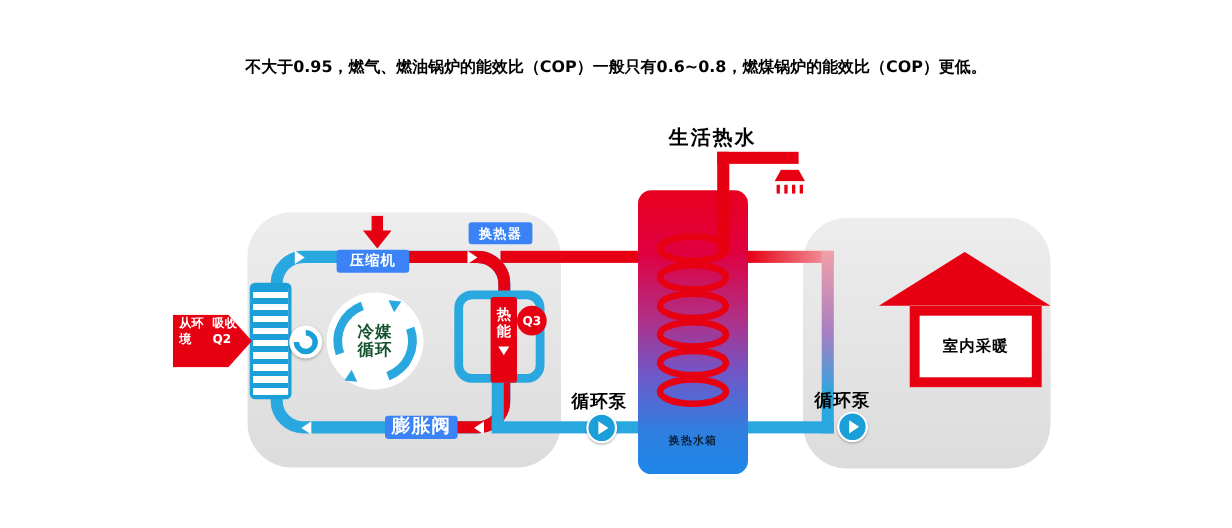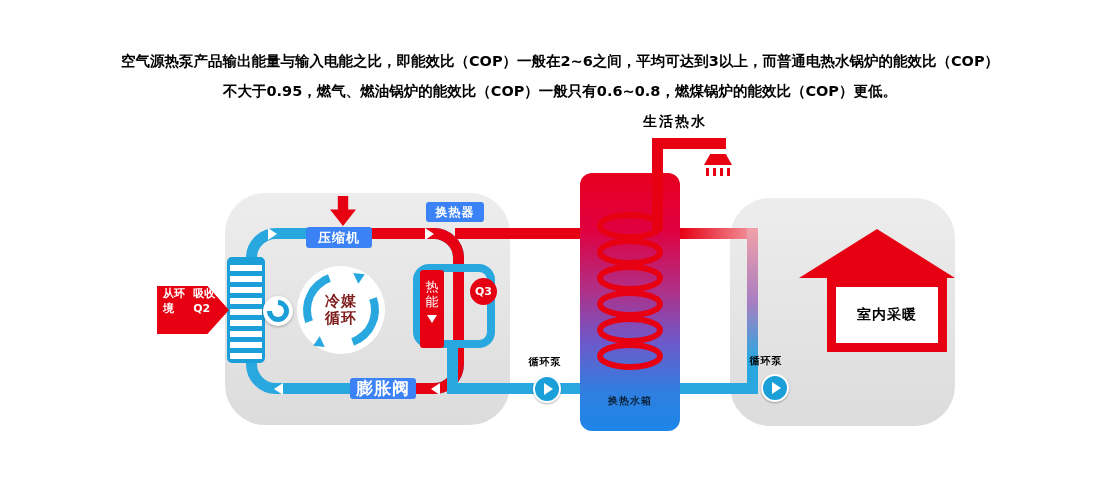--- a/index.html
+++ b/index.html
@@ -38,85 +38,84 @@
 
   
   #cycle{left:297px;top:266px;width:88px;height:88px;background:#fff;border-radius:50%;}
   #cycle .ringc{position:absolute;inset:6px;border:8px solid #29a8e0;border-radius:50%;
                 border-top-color:transparent;border-bottom-color:transparent;transform:rotate(25deg);}
   #cycle .a1{position:absolute;left:60px;top:1px;width:0;height:0;border:6px solid transparent;
              border-bottom:10px solid #29a8e0;transform:rotate(65deg);}
   #cycle .a2{position:absolute;left:12px;bottom:1px;width:0;height:0;border:6px solid transparent;
              border-top:10px solid #29a8e0;transform:rotate(65deg);}
   #cycle .txt{position:absolute;inset:0;display:flex;flex-direction:column;align-items:center;justify-content:center;
-              color:#7f1d1d;font-weight:700;font-size:15px;line-height:17px;letter-spacing:1px;}
+              color:#14532d;font-weight:700;font-size:15px;line-height:17px;letter-spacing:1px;}
   #mini-cycle{left:263px;top:296px;width:30px;height:30px;background:#fff;border-radius:50%;box-shadow:0 1px 3px rgba(0,0,0,.3);}
   #mini-cycle .ringc{position:absolute;inset:4px;border:5px solid #1b9fd8;border-radius:50%;
                      border-left-color:transparent;transform:rotate(45deg);}
 
   
   #absorb{left:157px;top:286px;width:72px;height:48px;background:#e60012;color:#fff;box-sizing:border-box;
           clip-path:polygon(0 0,70% 0,100% 50%,70% 100%,0 100%);
           display:flex;flex-direction:row;justify-content:center;padding-left:6px;
           font-size:11px;font-weight:700;line-height:15px;}
 
   
   #exch-ring{left:413px;top:264px;width:82px;height:84px;border:8px solid #29a8e0;border-radius:16px;box-sizing:border-box;}
-  #heat-energy{left:420px;top:270px;width:24px;height:78px;background:#e60012;border-radius:3px;color:#fff;
-               font-size:13px;font-weight:400;text-align:center;line-height:15px;padding-top:9px;box-sizing:border-box;}
+  #heat-energy{left:446px;top:270px;width:24px;height:78px;background:#e60012;border-radius:3px;color:#fff;
+               font-size:13px;font-weight:700;text-align:center;line-height:15px;padding-top:9px;box-sizing:border-box;}
   #heat-energy .he-arr{display:block;width:0;height:0;border:5px solid transparent;border-top:8px solid #fff;margin:6px auto 0;}
   #q3{left:470px;top:278px;width:27px;height:27px;border-radius:50%;background:#e60012;color:#fff;
       font-size:11px;font-weight:700;line-height:27px;text-align:center;}
 
   
   .pipe{position:absolute;}
   #pipe-hot{left:455px;top:228px;width:135px;height:11px;background:#e60012;}
   #pipe-exch-down{left:447px;top:344px;width:11px;height:45px;background:#29a8e0;}
   #pipe-cold{left:447px;top:383px;width:143px;height:11px;background:#29a8e0;}
   #pipe-r-top{left:680px;top:228px;width:78px;height:11px;background:linear-gradient(90deg,#e60012,#f2a0a8);}
   #pipe-r-v{left:747px;top:228px;width:11px;height:166px;background:linear-gradient(180deg,#f2a0a8,#a77ec2 45%,#29a8e0 80%);}
   #pipe-r-bot{left:680px;top:383px;width:78px;height:11px;background:#29a8e0;}
 
   
   #tank{left:580px;top:173px;width:100px;height:258px;border-radius:12px;
         background:linear-gradient(180deg,#e8001f 0%,#e00040 22%,#b12f86 45%,#6f58c9 65%,#2f7fe0 85%,#1d86e8 100%);}
   #coil{left:588px;top:212px;}
   #tank-label{left:580px;top:394px;width:100px;text-align:center;font-size:10px;font-weight:700;color:#0b2239;letter-spacing:1px;}
   #pipe-dhw-v{left:652px;top:138px;width:11px;height:93px;background:#e60012;}
   #pipe-dhw-h{left:652px;top:138px;width:74px;height:11px;background:#e60012;}
-  #dhw-label{left:643px;top:113px;font-size:14px;font-weight:700;letter-spacing:2px;text-align:right;}
+  #dhw-label{left:608px;top:113px;font-size:18px;font-weight:700;letter-spacing:2px;text-align:right;}
   #shower{left:702px;top:154px;width:32px;}
   #shower .head{width:28px;height:11px;background:#e60012;clip-path:polygon(22% 0,78% 0,100% 100%,0 100%);margin:0 auto;}
   #shower .spray{display:flex;justify-content:center;gap:4px;margin-top:3px;}
   #shower .spray i{display:block;width:3px;height:8px;background:#e60012;}
 
   
   .pump{position:absolute;width:24px;height:24px;border-radius:50%;background:#1b9fd8;border:2px solid #fff;
         box-shadow:0 1px 2px rgba(0,0,0,.3);display:flex;align-items:center;justify-content:center;box-sizing:content-box;}
   .pump i{display:block;width:0;height:0;border-top:6px solid transparent;border-bottom:6px solid transparent;border-left:9px solid #fff;margin-left:2px;}
   #pump-left{left:533px;top:375px;}
   #pump-right{left:761px;top:374px;}
-  .pump-label{font-size:10px;font-weight:700;letter-spacing:1px;color:#000;}
+  .pump-label{font-size:16px;font-weight:700;letter-spacing:1px;color:#000;}
   #pump-left-label{left:512px;top:355px;width:66px;text-align:center;}
   #pump-right-label{left:733px;top:354px;width:66px;text-align:center;}
 
   
   #roof{left:799px;top:229px;width:0;height:0;border-left:78px solid transparent;border-right:78px solid transparent;border-bottom:49px solid #e60012;}
   #house-body{left:827px;top:278px;width:120px;height:74px;background:#fff;border:9px solid #e60012;box-sizing:border-box;
               display:flex;align-items:center;justify-content:center;font-size:14px;font-weight:700;letter-spacing:1px;color:#000;}
 
   #unit-title{left:292px;top:167px;font-size:15px;font-weight:700;letter-spacing:2px;color:#000;}
 </style>
 </head>
 <body>
 
 <div id="canvas">
 
   <div id="intro" class="abs">
-    <div>空气源热泵产品输出能量与输入电能之比，即能效比（COP）一般在2~6之间，平均可达到3以上，而普通电热水锅炉的能效比（COP）</div>
     <div>不大于0.95，燃气、燃油锅炉的能效比（COP）一般只有0.6~0.8，燃煤锅炉的能效比（COP）更低。</div>
   </div>
 
 
   <div id="box-left" class="abs panel"></div>
   <div id="box-right" class="abs panel"></div>
 
   <div id="ring" class="abs">
     <div class="base"></div>
     <div class="red"></div>

